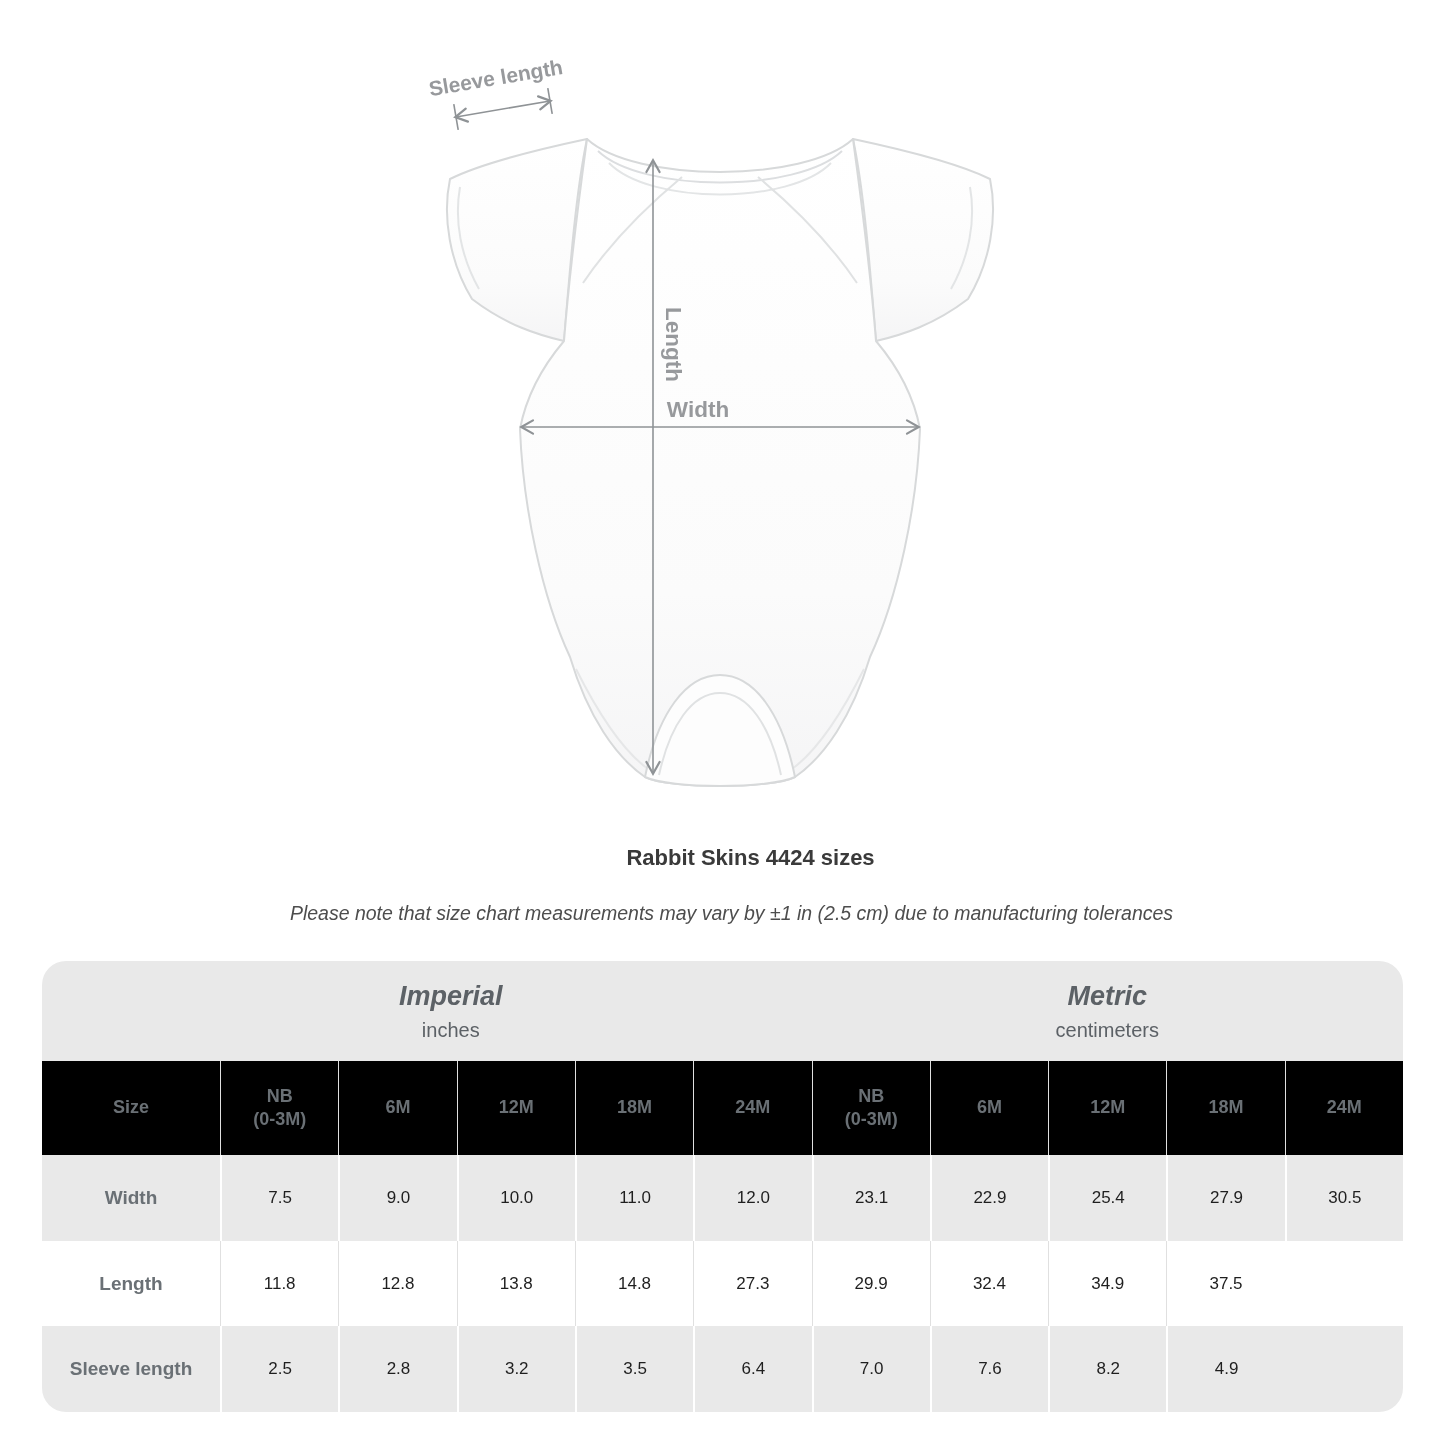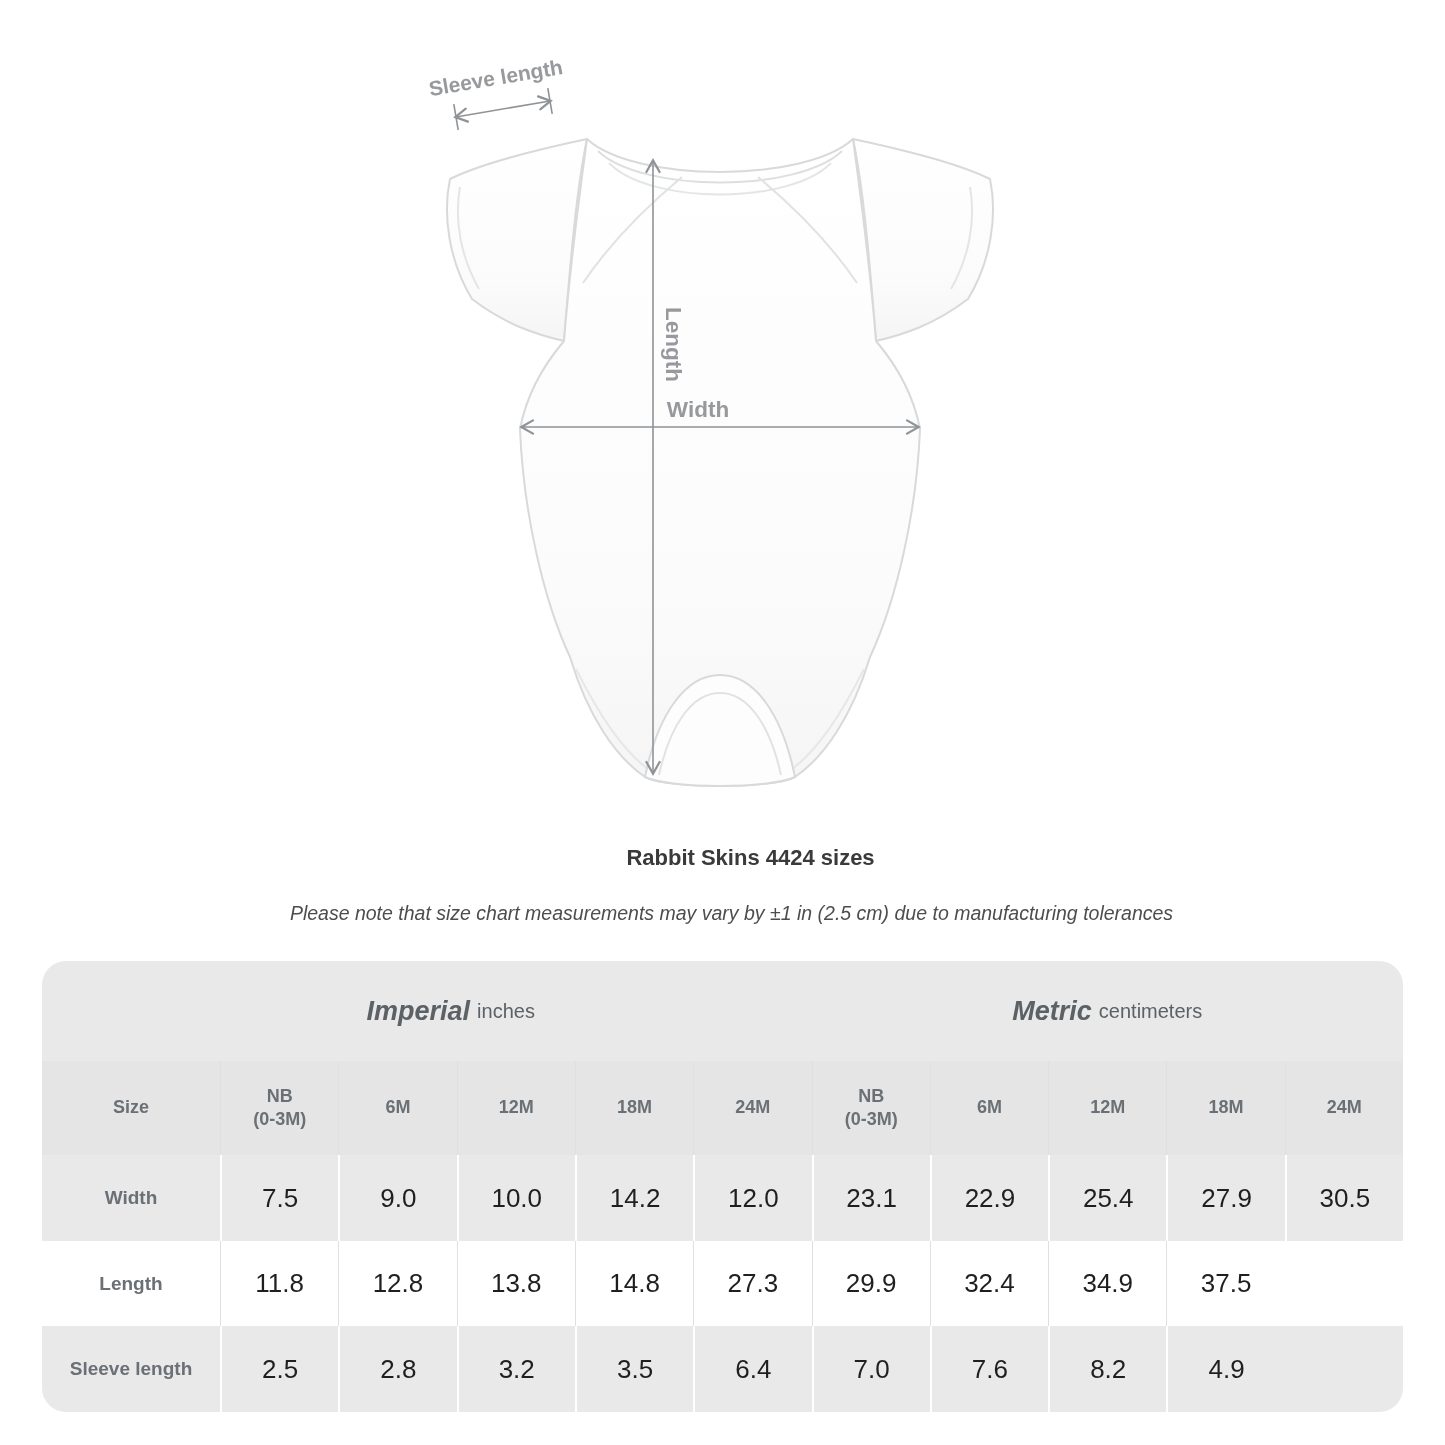--- a/index.html
+++ b/index.html
@@ -28,43 +28,43 @@
   
   .size-table {
     position:absolute; left:42px; top:961px; width:1361px;
     border-radius:24px; overflow:hidden;
   }
   .band {
     display:grid; grid-template-columns:178px 591.5px 1fr;
     background:#e9e9e9; height:100px;
   }
   .group {
-    display:flex; flex-direction:row; align-items:center; justify-content:center;
+    display:flex; flex-direction:column; align-items:center; justify-content:center;
     gap:7px; color:#5c6166;
   }
   .group.imperial { padding-right:130px; }
   .group-name { font-size:27px; font-weight:bold; font-style:italic; }
   .group-unit { font-size:20px; }
 
   .trow { display:grid; grid-template-columns:178px repeat(10, 1fr); }
-  .trow.header-row { height:94px; background:#e5e5e5; }
+  .trow.header-row { height:94px; background:#000000; }
   .trow.r-white    { height:85px; background:#ffffff; }
   .trow.r-gray     { height:86px; background:#e9e9e9; }
 
   .cell {
     display:flex; align-items:center; justify-content:center;
     text-align:center;
   }
   .trow.header-row .cell + .cell,
   .trow.r-white    .cell + .cell { border-left:1px solid #e0e0e0; }
   .trow.r-gray     .cell + .cell { border-left:2px solid #ffffff; }
 
   .hdr  { font-size:18px; font-weight:bold; color:#6a7075; white-space:pre-line; line-height:1.3; }
   .rlbl { font-size:19px; font-weight:bold; color:#6a7075; }
-  .val  { font-size:26px; color:#1f1f1f; }
+  .val  { font-size:17px; color:#1f1f1f; }
 </style>
 </head>
 <body>
 
 <div class="page">
 
   <div class="figure">
     <svg viewBox="0 0 590 755" xmlns="http://www.w3.org/2000/svg">
       <defs>
         <linearGradient id="bodyg" x1="0" y1="0" x2="0" y2="1">
@@ -162,21 +162,21 @@
       <div class="cell hdr">12M</div>
       <div class="cell hdr">18M</div>
       <div class="cell hdr">24M</div>
     </div>
 
     <div class="trow r-gray">
       <div class="cell rlbl">Width</div>
       <div class="cell val">7.5</div>
       <div class="cell val">9.0</div>
       <div class="cell val">10.0</div>
-      <div class="cell val">14.2</div>
+      <div class="cell val">11.0</div>
       <div class="cell val">12.0</div>
       <div class="cell val">23.1</div>
       <div class="cell val">22.9</div>
       <div class="cell val">25.4</div>
       <div class="cell val">27.9</div>
       <div class="cell val">30.5</div>
     </div>
 
     <div class="trow r-white">
       <div class="cell rlbl">Length</div>

